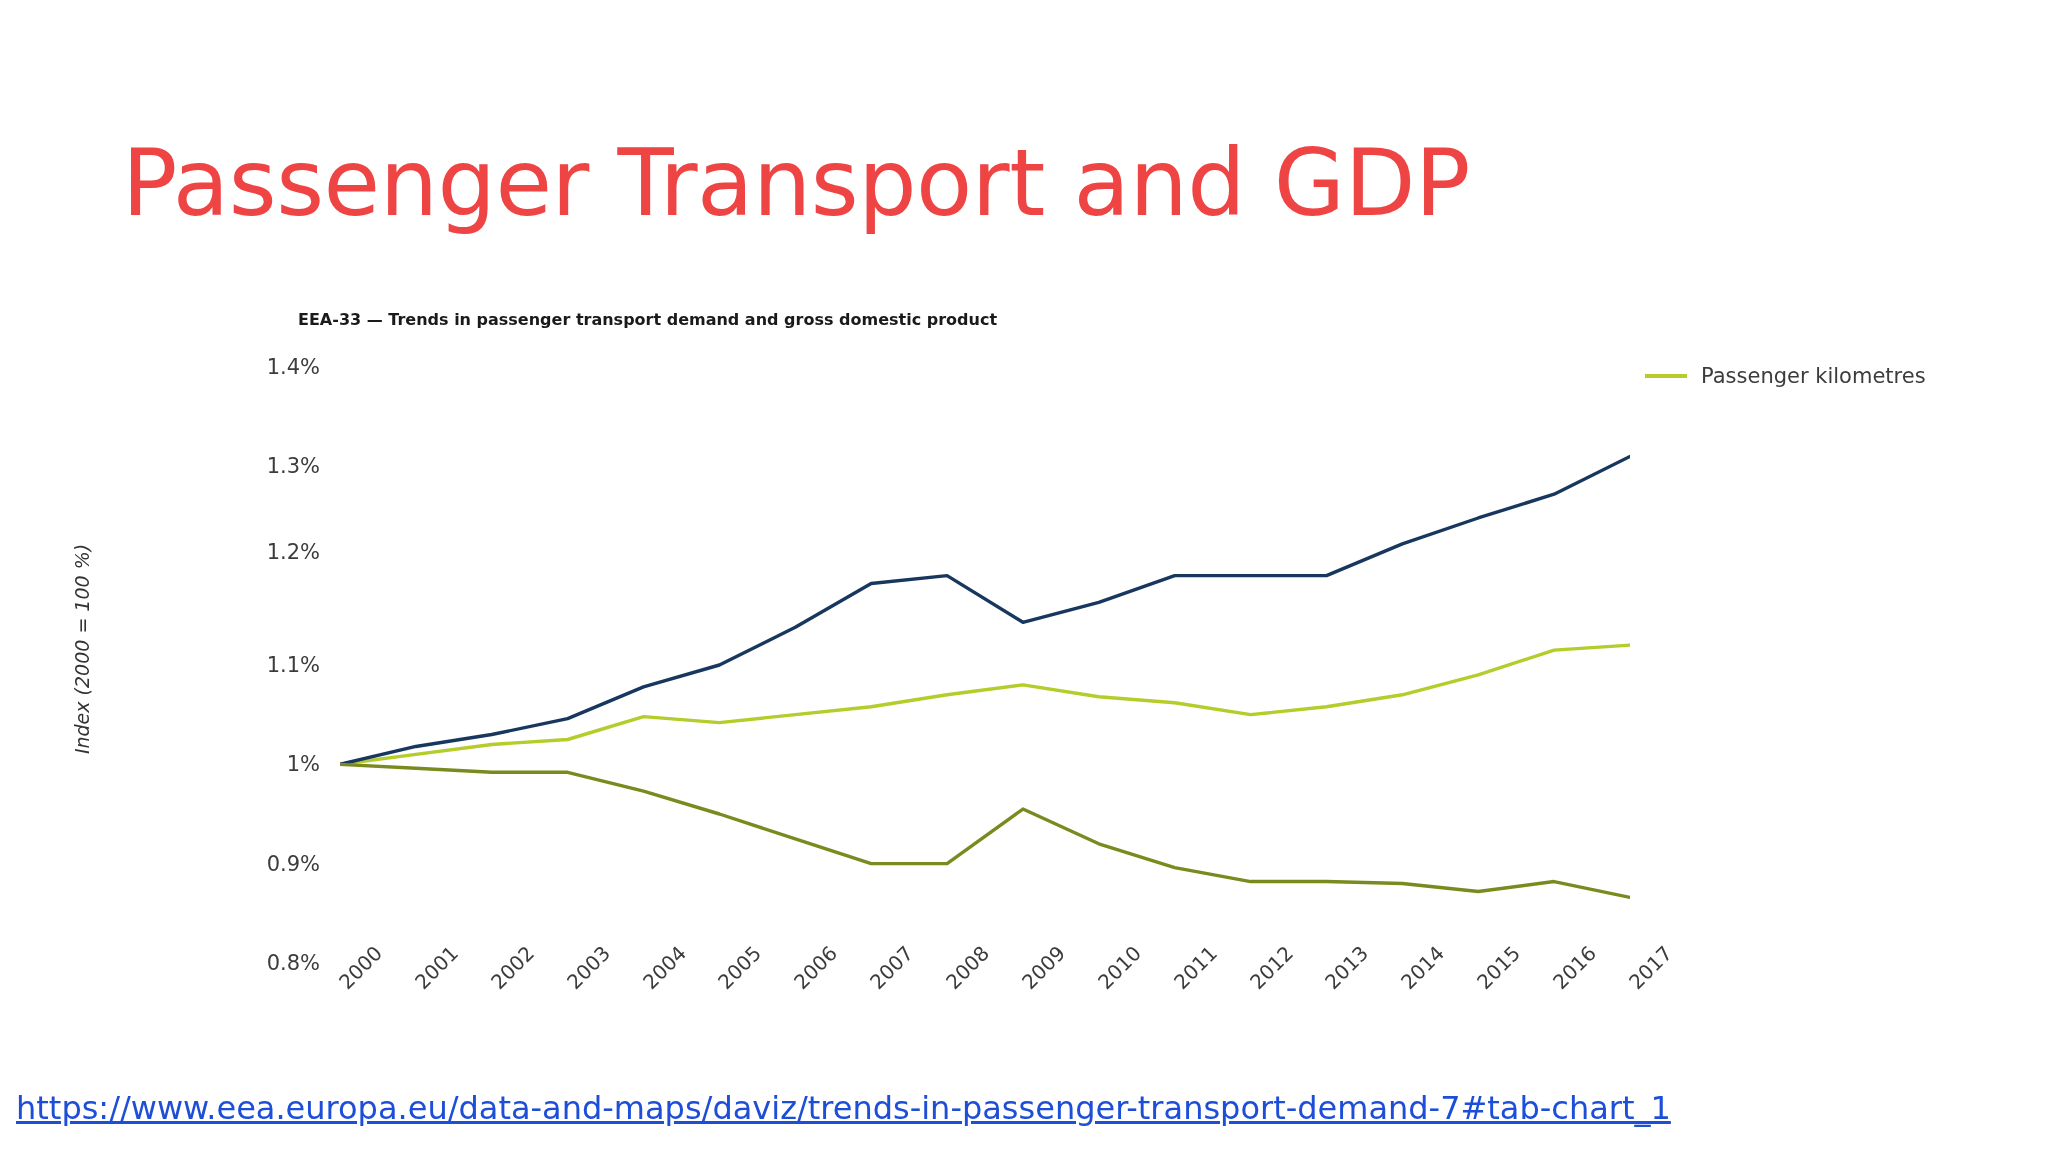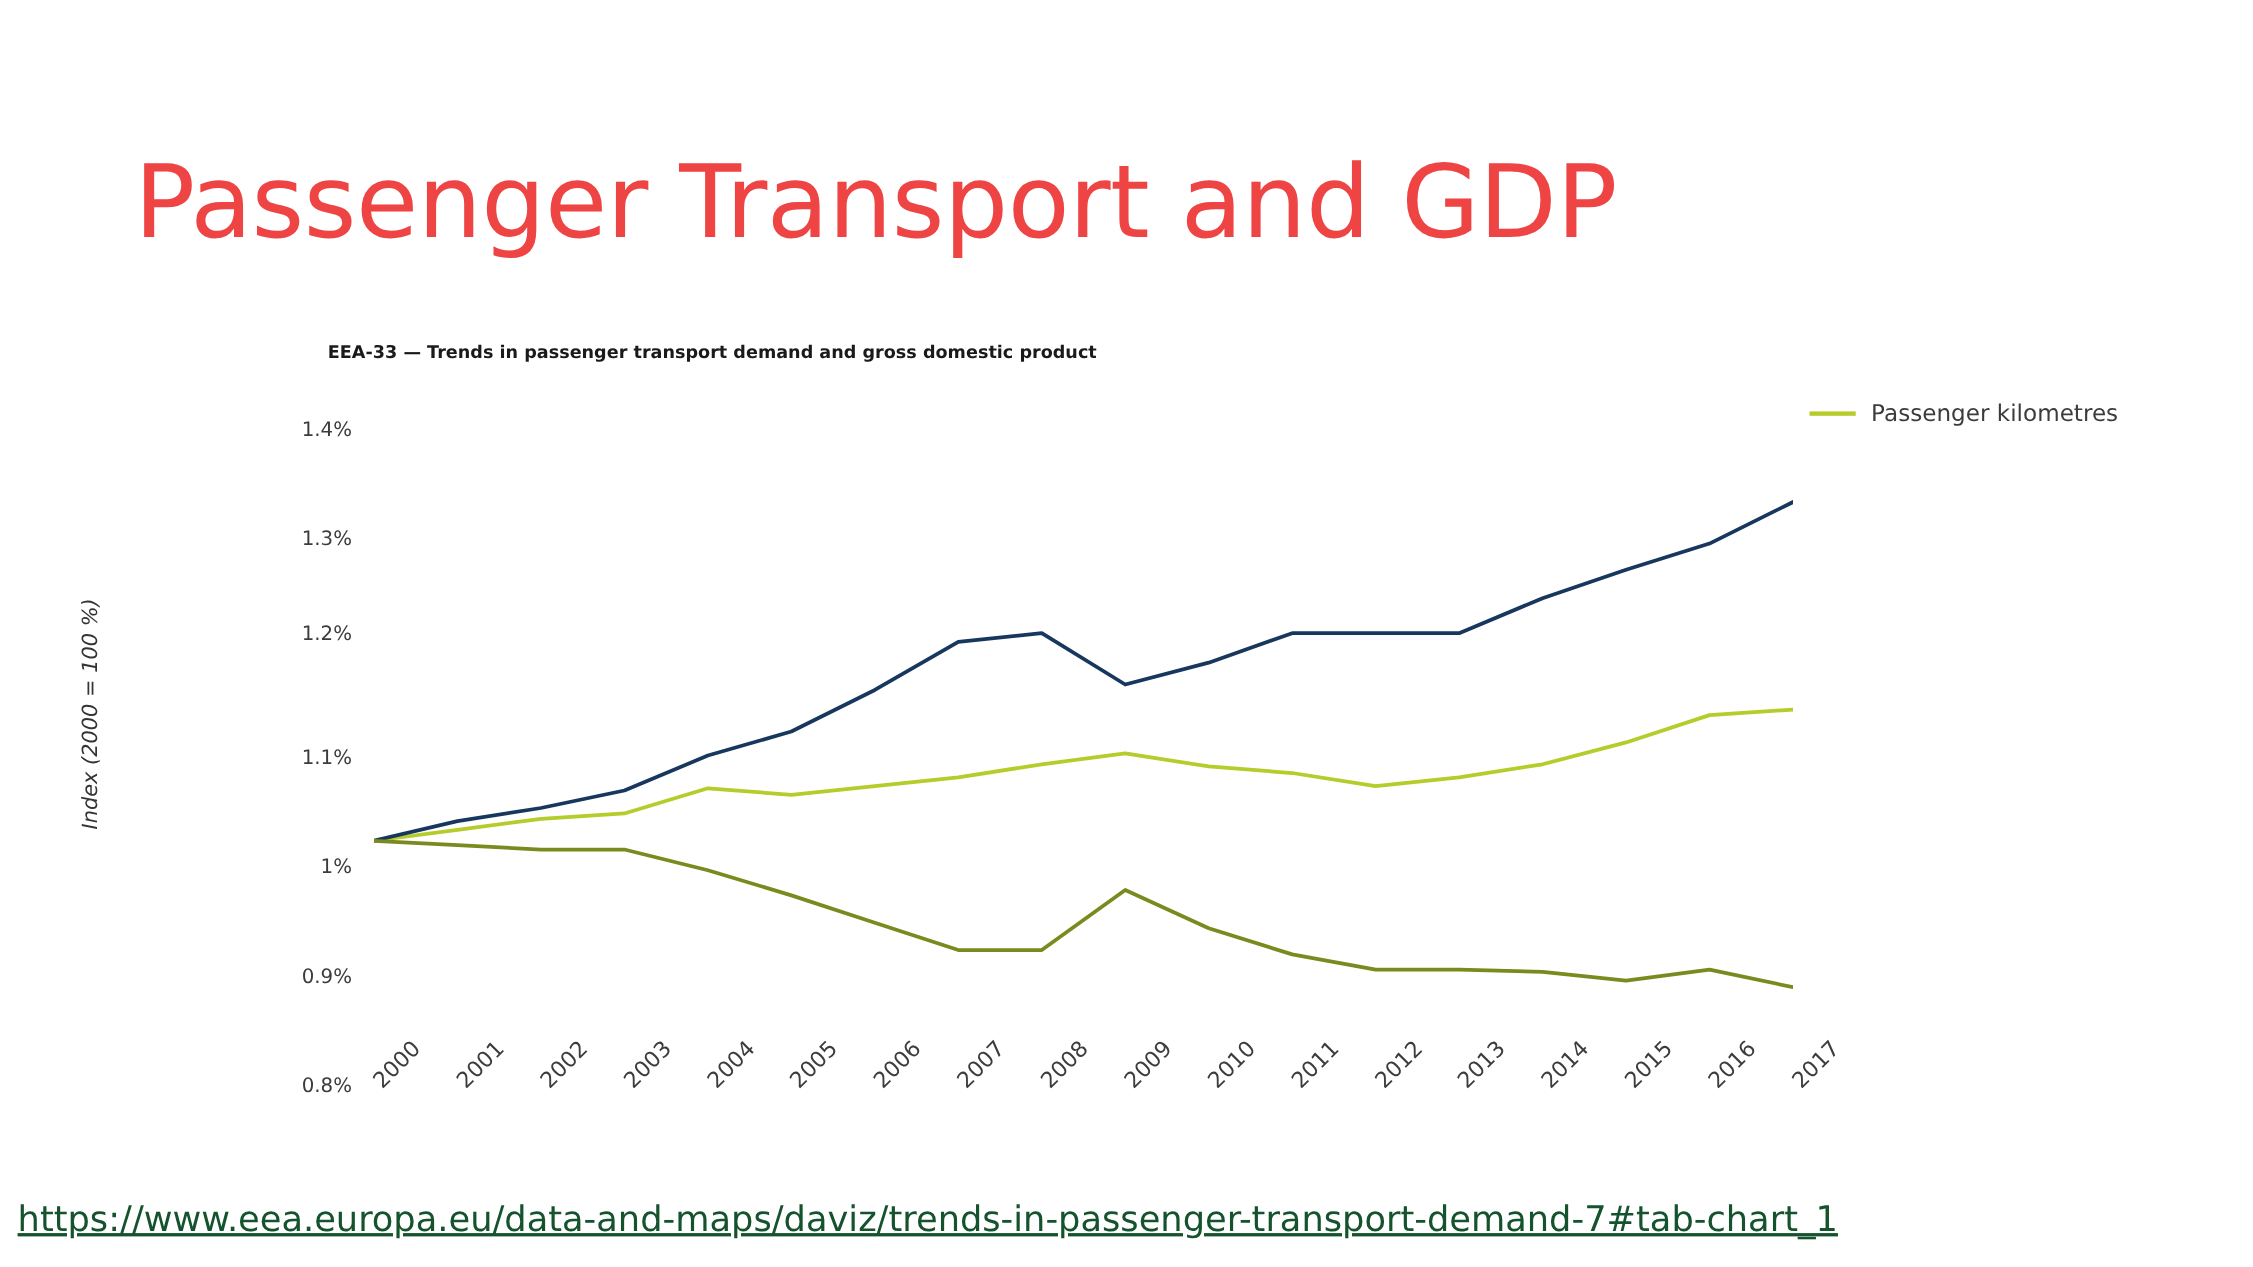--- a/index.html
+++ b/index.html
@@ -73,25 +73,24 @@
     height: 596px;
   }
   #plot-svg { display: block; width: 1290px; height: 596px; }
 
   
   .y-tick {
     position: absolute;
     right: 0;
     width: 100px;
     text-align: right;
-    font-size: 18px;
+    font-size: 21px;
     color: #3c3c3c;
     font-family: "DejaVu Sans", sans-serif;
     transform: translateY(-50%);
-    margin-top: 24px;
   }
   #y-ticks {
     position: absolute;
     left: 210px;
     top: 67px;
     width: 110px;
     height: 596px;
   }
 
   
@@ -138,21 +137,21 @@
     font-family: "DejaVu Sans", sans-serif;
     white-space: nowrap;
   }
 
   
   #source-link {
     position: absolute;
     left: 16px;
     top: 1089px;
     font-size: 32px;
-    color: #14532d;
+    color: #1d4ed8;
     text-decoration: underline;
     font-family: "DejaVu Sans", sans-serif;
     white-space: nowrap;
     cursor: pointer;
     text-align: center;
   }
 </style>
 </head>
 <body>
 

